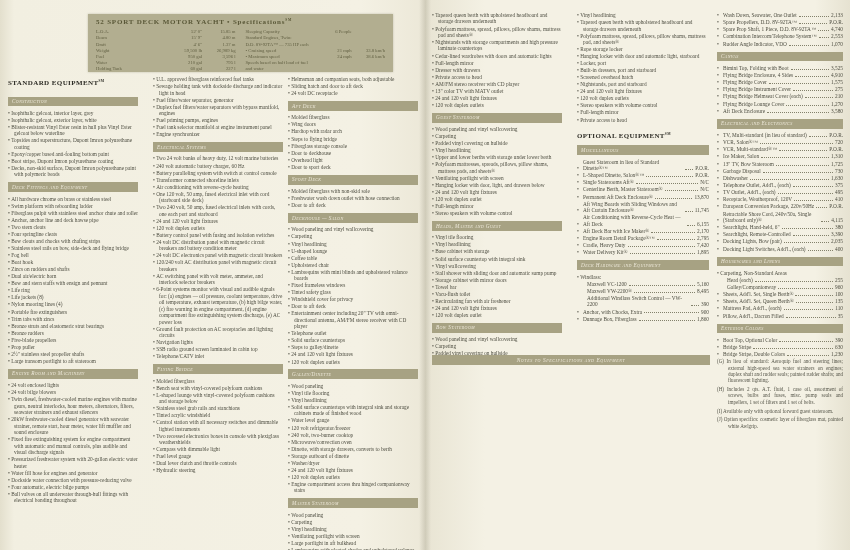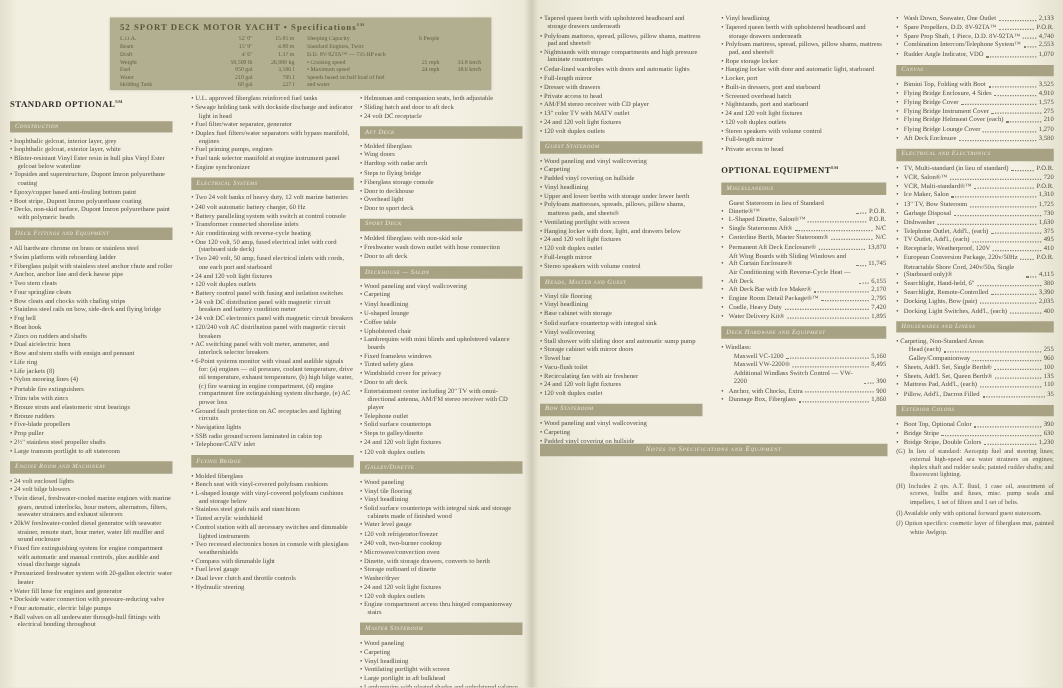--- a/index.html
+++ b/index.html
@@ -121,21 +121,21 @@
             <span class="s2">38.6 km/h</span>
           </div>
           <div class="spec-row">
             <span class="sl">Speeds based on half load of fuel and water</span>
             <span class="s1"></span>
             <span class="s2"></span>
           </div>
         </div>
     </div>
   </div>
-  <div id="std-title"><span>STANDARD OPTIONAL</span><sup>SM</sup></div>
+  <div id="std-title"><span>STANDARD EQUIPMENT</span><sup>SM</sup></div>
   <div class="col" style="left:8px;top:92px;width:130px;height:452px;">
       <div class="bar">Construction</div>
       <div class="item">Isophthalic gelcoat, interior layer, grey</div>
       <div class="item">Isophthalic gelcoat, exterior layer, white</div>
       <div class="item">Blister-resistant Vinyl Ester resin in hull plus Vinyl Ester gelcoat below waterline</div>
       <div class="item">Topsides and superstructure, Dupont Imron polyurethane coating</div>
       <div class="item">Epoxy/copper based anti-fouling bottom paint</div>
       <div class="item">Boot stripe, Dupont Imron polyurethane coating</div>
       <div class="item">Decks, non-skid surface, Dupont Imron polyurethane paint with polymeric beads</div>
       <div class="bar">Deck Fittings and Equipment</div>

